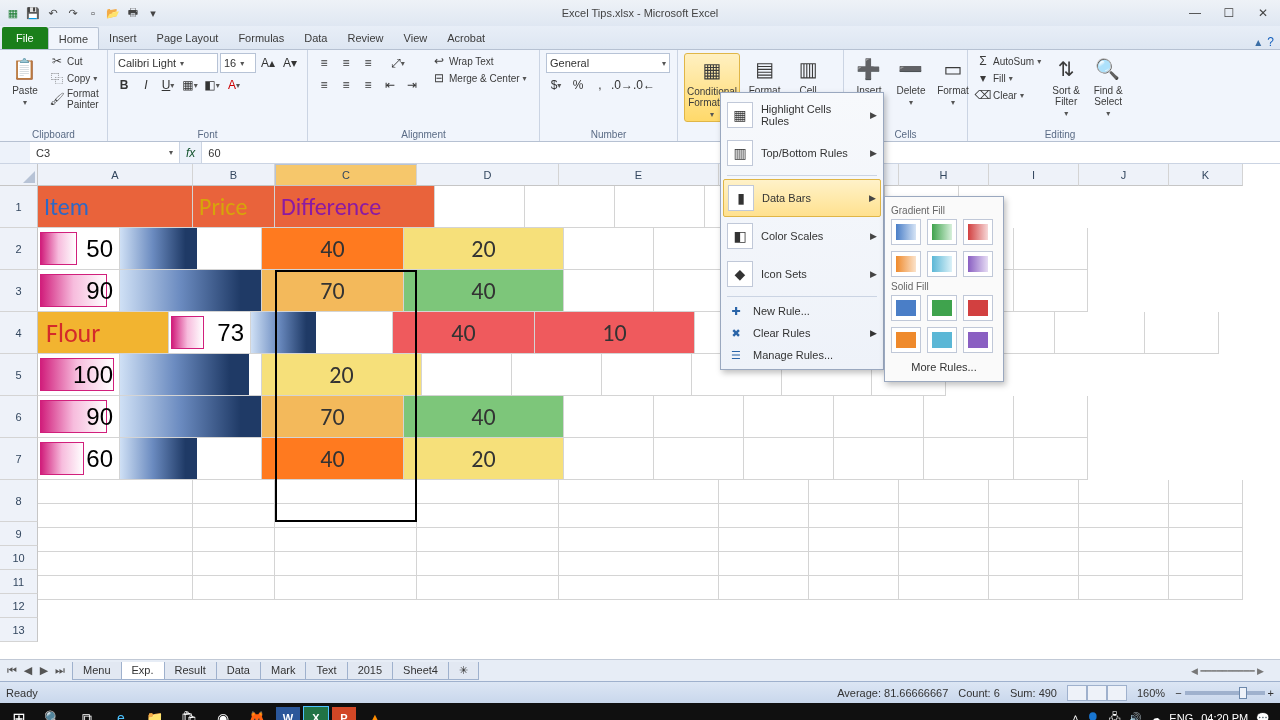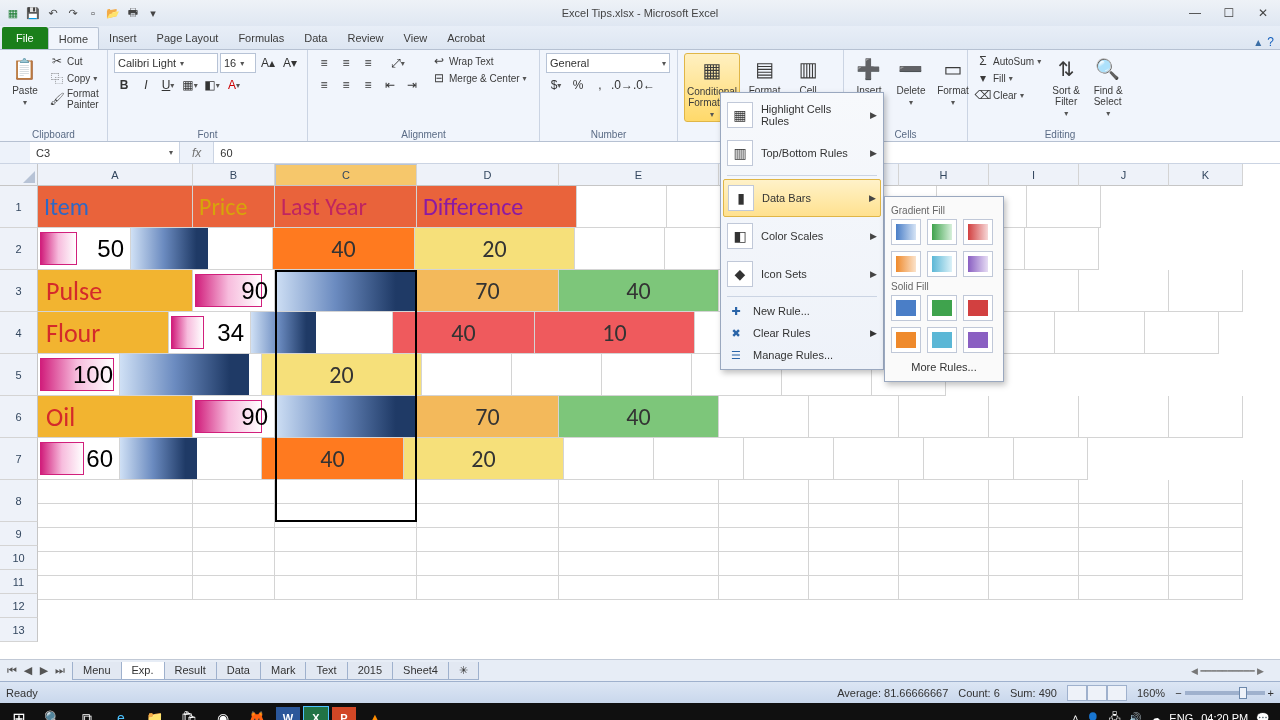--- a/index.html
+++ b/index.html
@@ -51,21 +51,21 @@
   .db-sub { position:absolute; top:196px; left:884px; width:120px; background:#fafafa; border:1px solid #9aa8bf; box-shadow:2px 3px 6px rgba(0,0,0,.25); z-index:31; padding:4px 6px 8px;}
   .db-sub .subhdr{ font-size:10px; color:#666; padding:4px 0 3px;}
   .db-sub .sgrid{ display:grid; grid-template-columns:repeat(3,30px); gap:6px;}
   .db-sub .sw{ width:30px; height:26px; border:1px solid #c0c8d8; background:#fff; display:flex; align-items:center; justify-content:center;}
   .db-sub .sw span{ display:inline-block; width:20px; height:16px; }
   .db-sub .more{ text-align:center; font-size:11px; padding-top:8px; color:#333;}
 
   
   .formbar { height:22px; border-bottom:1px solid #cbd4e3; display:flex; align-items:center; background:#edf2fa;}
   .namebox { width:150px; height:100%; border-right:1px solid #cbd4e3; display:flex; align-items:center; padding:0 6px; background:#fff; font-size:11px; margin-left:30px;}
-  .fxicons { display:flex; align-items:flex-end; gap:6px; padding:0 12px; color:#737373;}
+  .fxicons { display:flex; align-items:flex-end; gap:6px; padding:0 6px; color:#14532d;}
   .fxval { flex:1; background:#fff; height:100%; display:flex; align-items:center; padding:0 6px; font-size:11px; border-left:1px solid #cbd4e3;}
 
   
   .sheet { position:relative; height: 495px; display:flex; background:#fff;}
   .selectall { width:38px; height:22px; border-bottom:1px solid #c6c6c6; border-right:1px solid #c6c6c6; background:#eef2f9; position:relative;}
   .selectall::after{ content:""; position:absolute; right:2px; bottom:2px; border:6px solid transparent; border-right-color:#b7c3d6; border-bottom-color:#b7c3d6;}
   .colhdrs { display:flex; flex:1; }
   .colhdr { height:22px; border-bottom:1px solid #c6c6c6; border-right:1px solid #d4d4d4; background:#eef2f9; display:flex; align-items:center; justify-content:center; font-size:11px; color:#33475f;}
   .colhdr.sel { background:#f6c76b;}
   .rowsarea { position:absolute; top:22px; left:0; right:0; bottom:0; display:flex;}
@@ -338,21 +338,21 @@
           </div>
       </div>
       <div class="bigbtn">
           <div class="ic">⇅</div>
           <span style="white-space:pre;text-align:center">Sort &amp;
 Filter</span>
           <span class="dn">▾</span>
         </div>
       <div class="bigbtn">
           <div class="ic">🔍</div>
-          <span style="white-space:pre;">Find &amp;
+          <span style="white-space:pre;text-align:center">Find &amp;
 Select</span>
           <span class="dn">▾</span>
         </div>
     </div>
     <div class="group-title">Editing</div>
   </div>
 
 </div>
 
 <div class="cf-menu">
@@ -489,69 +489,67 @@
         <div class="rowhdr small">9</div>
         <div class="rowhdr small">10</div>
         <div class="rowhdr small">11</div>
         <div class="rowhdr small">12</div>
         <div class="rowhdr small">13</div>
       </div>
     <div class="cells" id="cells">
         <div class="gridrow">
           <div class="cell hdrcell hdrA" style="width: 155px; justify-content: flex-start;">Item</div>
           <div class="cell hdrcell hdrB" style="width: 82px; justify-content: flex-start;">Price</div>
-          <div class="cell hdrcell hdrD" style="width: 142px; justify-content: flex-start;">Last Year</div>
           <div class="cell hdrcell hdrE" style="width: 160px; justify-content: flex-start;">Difference</div>
           <div class="cell " style="width: 90px;"></div>
           <div class="cell " style="width: 90px;"></div>
           <div class="cell " style="width: 90px;"></div>
           <div class="cell " style="width: 90px;"></div>
           <div class="cell " style="width: 90px;"></div>
           <div class="cell " style="width: 74px;"></div>
         </div>
         <div class="gridrow">
-          <div class="cell pricecell" style="width: 93px; text-align: center;">
+          <div class="cell pricecell" style="width: 82px; text-align: center;">
             <div class="bar" style="width: 37px;"></div>
             <span style="position: relative;">50</span>
           </div>
           <div class="cell thiscell" style="width: 142px;">
             <div class="bar" style="width: 77.4545px;"></div>
           </div>
           <div class="cell ly" style="width: 142px; background: rgb(255, 122, 31);">40</div>
           <div class="cell df" style="width: 160px; background: rgb(246, 224, 122);">20</div>
           <div class="cell " style="width: 90px;"></div>
           <div class="cell " style="width: 90px;"></div>
           <div class="cell " style="width: 90px;"></div>
           <div class="cell " style="width: 90px;"></div>
           <div class="cell " style="width: 90px;"></div>
           <div class="cell " style="width: 74px;"></div>
         </div>
         <div class="gridrow">
-          <div class="cell itemcell" style="width: 155px;">Pulse</div>
           <div class="cell pricecell" style="width: 82px;">
             <div class="bar" style="width: 66.6px;"></div>
             <span style="position: relative;">90</span>
           </div>
           <div class="cell thiscell" style="width: 142px;">
             <div class="bar" style="width: 142px;"></div>
           </div>
           <div class="cell ly" style="width: 142px; background: rgb(243, 185, 91);">70</div>
           <div class="cell df" style="width: 160px; background: rgb(125, 198, 122);">40</div>
           <div class="cell " style="width: 90px;"></div>
           <div class="cell " style="width: 90px;"></div>
           <div class="cell " style="width: 90px;"></div>
           <div class="cell " style="width: 90px;"></div>
           <div class="cell " style="width: 90px;"></div>
           <div class="cell " style="width: 74px;"></div>
         </div>
         <div class="gridrow">
           <div class="cell itemcell" style="width: 131px;">Flour</div>
           <div class="cell pricecell" style="width: 82px;">
             <div class="bar" style="width: 33.3px;"></div>
-            <span style="position: relative;">34</span>
+            <span style="position: relative;">73</span>
           </div>
           <div class="cell thiscell" style="width: 142px;">
             <div class="bar" style="width: 64.5455px;"></div>
           </div>
           <div class="cell ly" style="width: 142px; background: rgb(239, 90, 93);">40</div>
           <div class="cell df" style="width: 160px; background: rgb(239, 90, 93);">10</div>
           <div class="cell " style="width: 90px;"></div>
           <div class="cell " style="width: 90px;"></div>
           <div class="cell " style="width: 90px;"></div>
           <div class="cell " style="width: 90px;"></div>
@@ -568,21 +566,20 @@
           </div>
           <div class="cell df" style="width: 160px; background: rgb(246, 224, 122);">20</div>
           <div class="cell " style="width: 90px;"></div>
           <div class="cell " style="width: 90px;"></div>
           <div class="cell " style="width: 90px;"></div>
           <div class="cell " style="width: 90px;"></div>
           <div class="cell " style="width: 90px;"></div>
           <div class="cell " style="width: 74px;"></div>
         </div>
         <div class="gridrow">
-          <div class="cell itemcell" style="width: 155px;">Oil</div>
           <div class="cell pricecell" style="width: 82px;">
             <div class="bar" style="width: 66.6px;"></div>
             <span style="position: relative;">90</span>
           </div>
           <div class="cell thiscell" style="width: 142px;">
             <div class="bar" style="width: 142px;"></div>
           </div>
           <div class="cell ly" style="width: 142px; background: rgb(243, 185, 91);">70</div>
           <div class="cell df" style="width: 160px; background: rgb(125, 198, 122);">40</div>
           <div class="cell " style="width: 90px;"></div>

